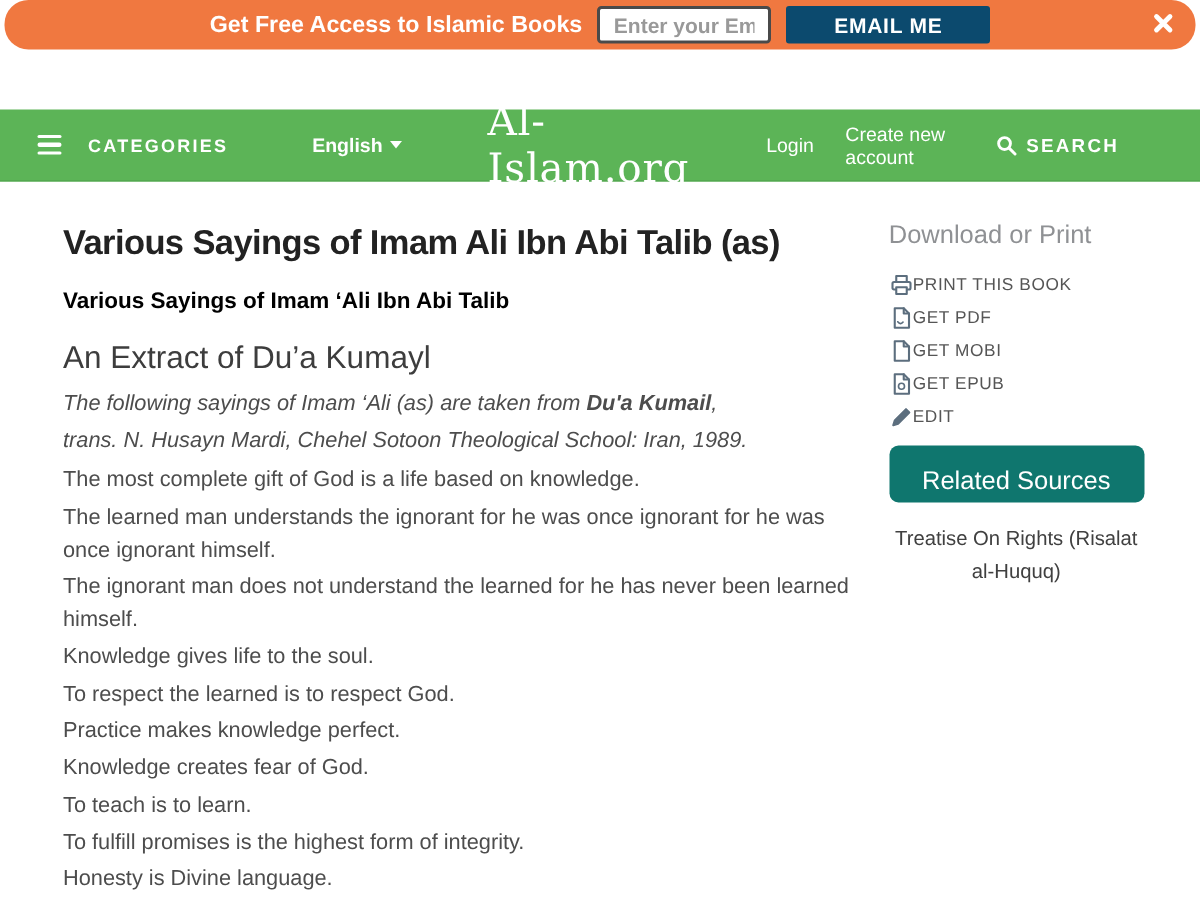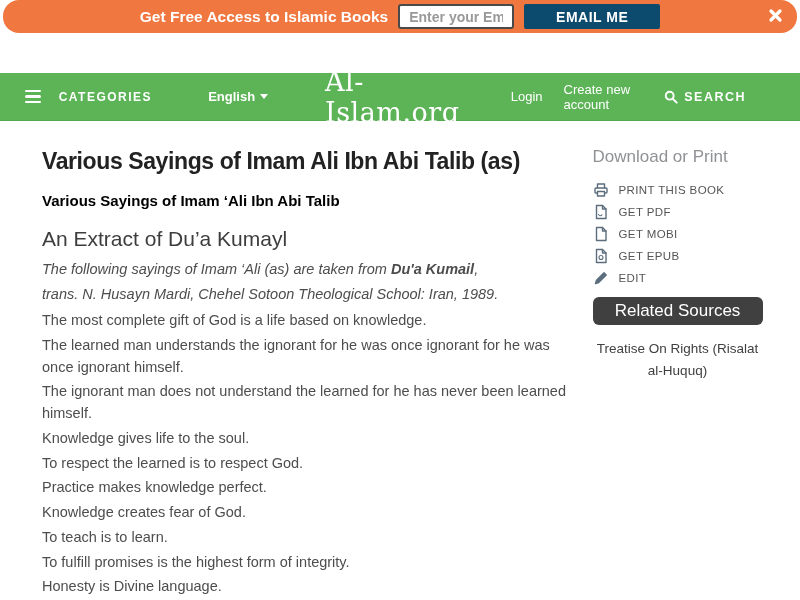--- a/index.html
+++ b/index.html
@@ -48,27 +48,27 @@
   .main h1 { font-size:23px; letter-spacing:-.4px; line-height:1.22; color:#222; margin-bottom:16px; }
   .subtitle { font-size:15px; font-weight:bold; color:#000000; line-height:1.35; margin-bottom:14px; }
   .main h2 { font-size:21px; font-weight:normal; color:#3d3d3d; line-height:1.3; margin-bottom:6px; }
   .intro { font-style:italic; font-size:14.5px; line-height:1.5; margin-bottom:4px; color:#4d4d4d; }
   .intro b { font-weight:bold; }
   .saying { font-size:14.5px; line-height:1.5; margin-bottom:3px; color:#4d4d4d; }
 
   
   .sidebar { width:178px; margin-left:22px; }
   .sb-heading { font-size:17px; color:#8f9194; margin-bottom:14px; }
-  .sb-row { display:flex; align-items:center; gap:10px; margin-bottom:5px; height:17px; cursor:pointer; }
+  .sb-row { display:flex; align-items:center; margin-bottom:5px; height:17px; cursor:pointer; }
   .sb-row .lbl { font-size:11.5px; color:#555; letter-spacing:.4px; }
   .sb-icon { width:16px; height:16px; display:inline-flex; }
   .sb-icon svg { stroke:#5C6E7E; fill:none; stroke-width:1.4; stroke-linecap:round; stroke-linejoin:round; }
   .related-btn {
-    margin-top:11px; width:170px; background:#404040; color:#fff; text-align:center;
-    font-size:17px; padding:4px 0 4px; border-radius:6px; cursor:pointer; margin-bottom:13px;
+    margin-top:11px; width:170px; background:#0f766e; color:#fff; text-align:center;
+    font-size:17px; padding:14px 0 4px; border-radius:6px; cursor:pointer; margin-bottom:13px;
   }
   .related-link { font-size:13.5px; color:#404040; line-height:1.65; cursor:pointer; width:170px;text-align:center; }
 </style>
 </head>
 <body>
 
 <div class="promo">
   <span class="promo-msg">Get Free Access to Islamic Books</span>
   <input class="promo-input" type="text" placeholder="Enter your Email" style="">
   <button class="promo-btn">EMAIL ME</button>

